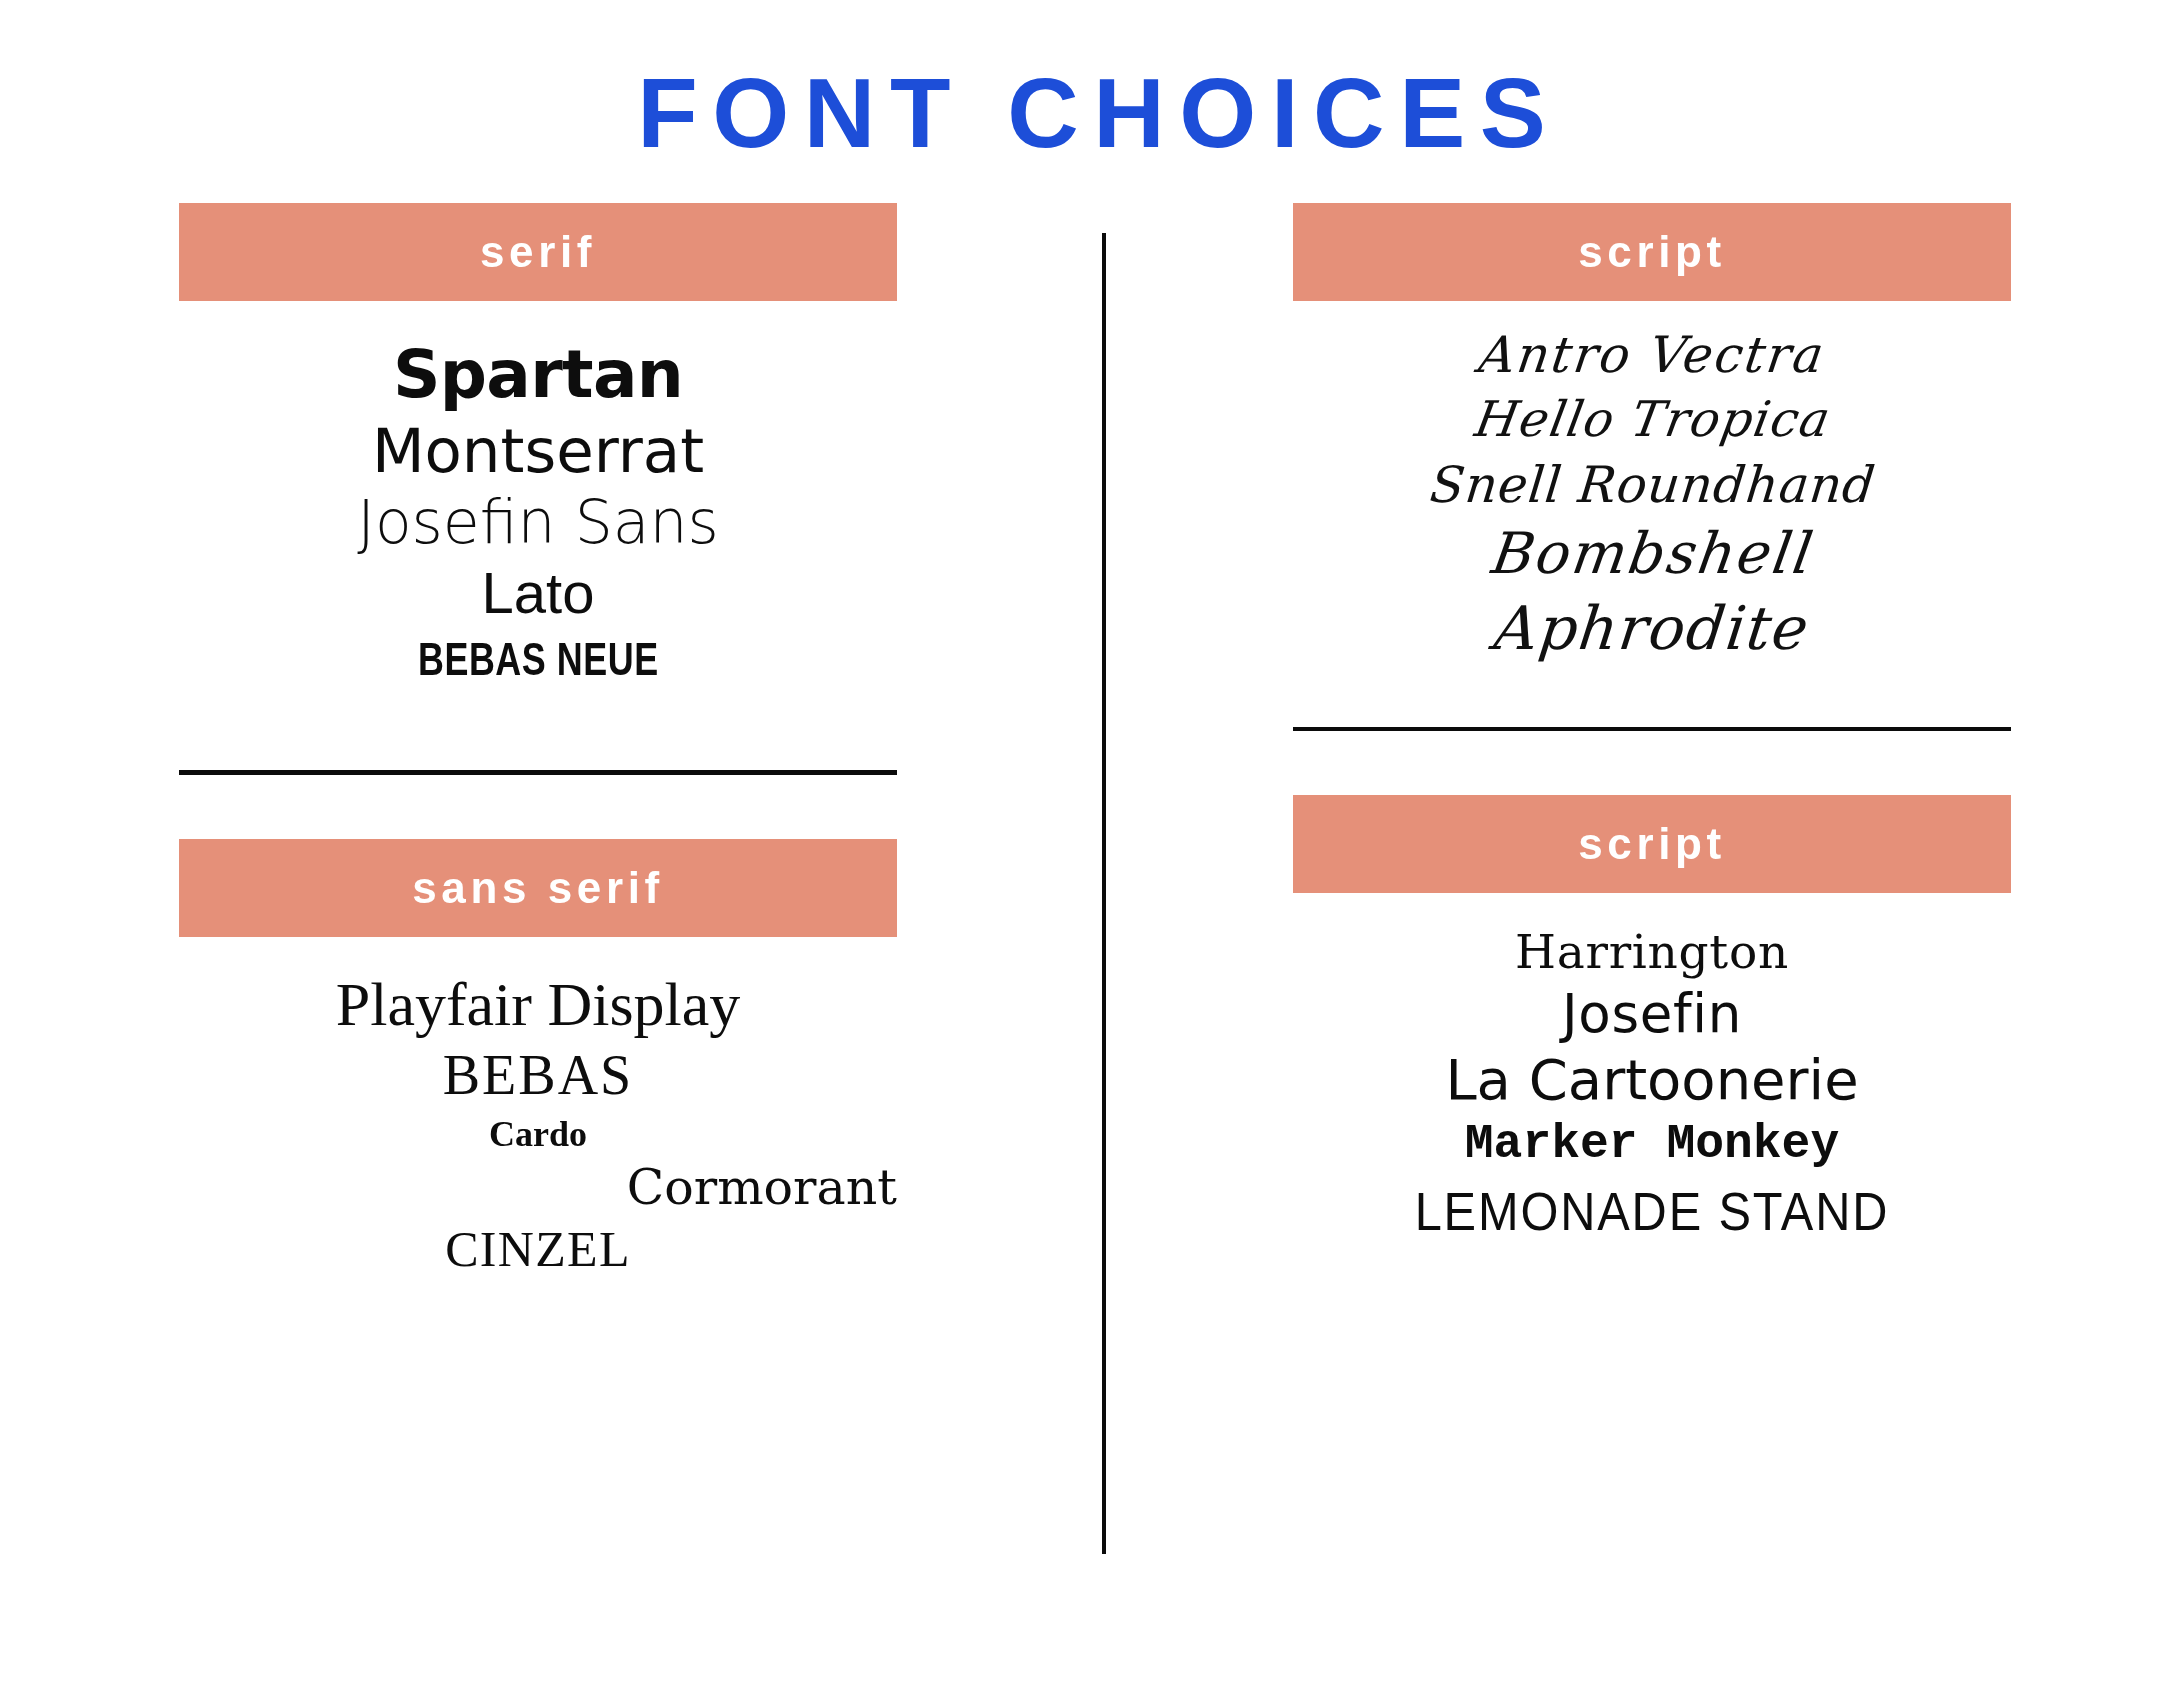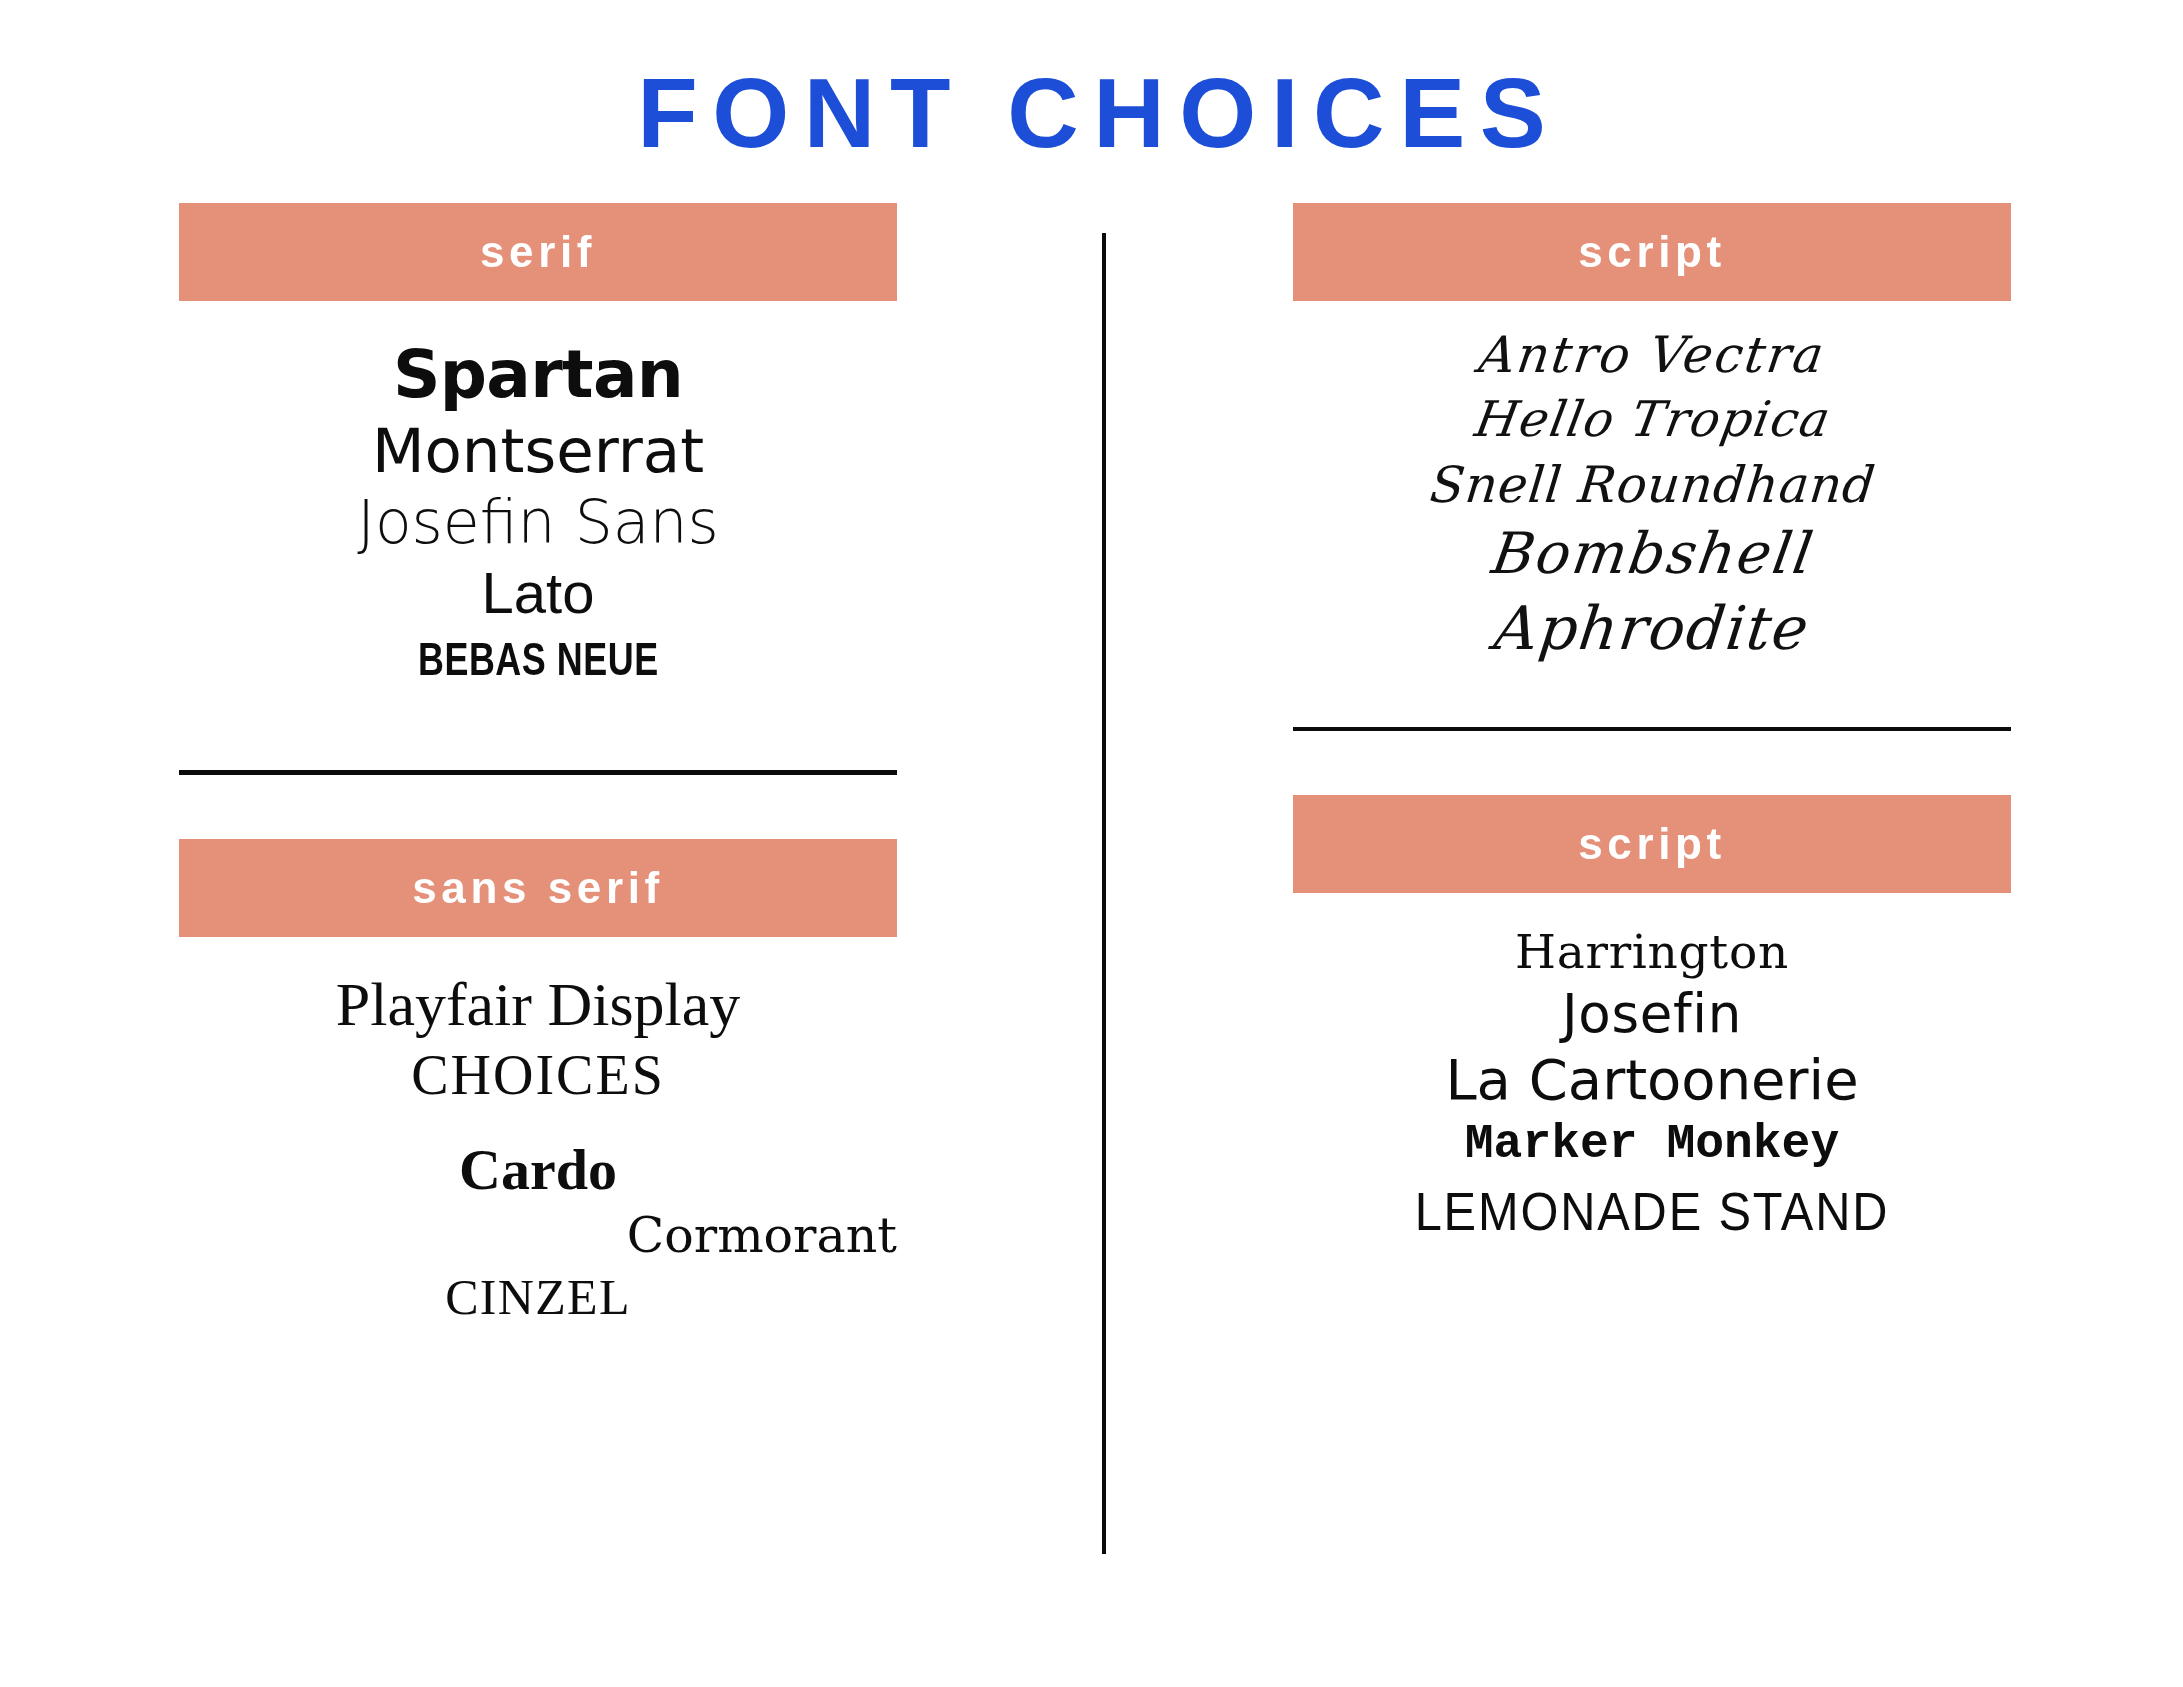--- a/index.html
+++ b/index.html
@@ -144,23 +144,22 @@
   .list-sansserif .i1 {
     font-family: "Liberation Serif", serif;
     font-weight: 400;
     font-size: 56px;
     letter-spacing: 2px;
     padding-bottom: 6.6px;
   }
   .list-sansserif .i2 {
     font-family: "Liberation Serif", serif;
     font-weight: 700;
-    font-size: 58px;
+    font-size: 36px;
     padding-bottom: 6.6px;
-    margin-top: 24px;
   }
   .list-sansserif .i3 {
     font-family: "DejaVu Serif", serif;
     font-weight: 400;
     font-size: 49px;
     padding-bottom: 5.3px;
     text-align: right;
   }
   .list-sansserif .i4 {
     font-family: "Liberation Serif", serif;
@@ -277,21 +276,21 @@
         <div class="rule"></div>
       </div>
       <div class="after-rule"></div>
 
       <div class="section">
         <div class="section-header">
           <span class="section-header-label">sans serif</span>
         </div>
         <ul class="font-list list-sansserif">
           <li class="font-item i0">Playfair Display</li>
-          <li class="font-item i1">CHOICES</li>
+          <li class="font-item i1">BEBAS</li>
           <li class="font-item i2">Cardo</li>
           <li class="font-item i3">Cormorant</li>
           <li class="font-item i4">CINZEL</li>
         </ul>
       </div>
 
     </div>
 
     <div class="col col-right">
 

